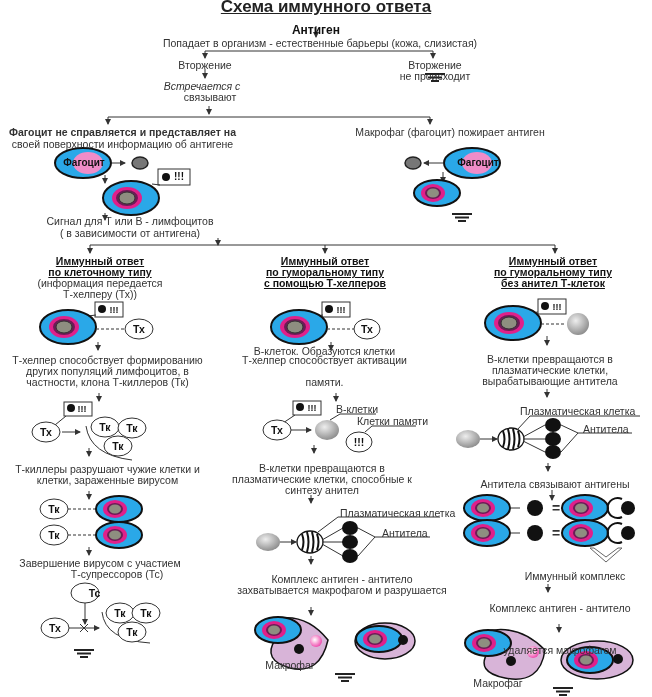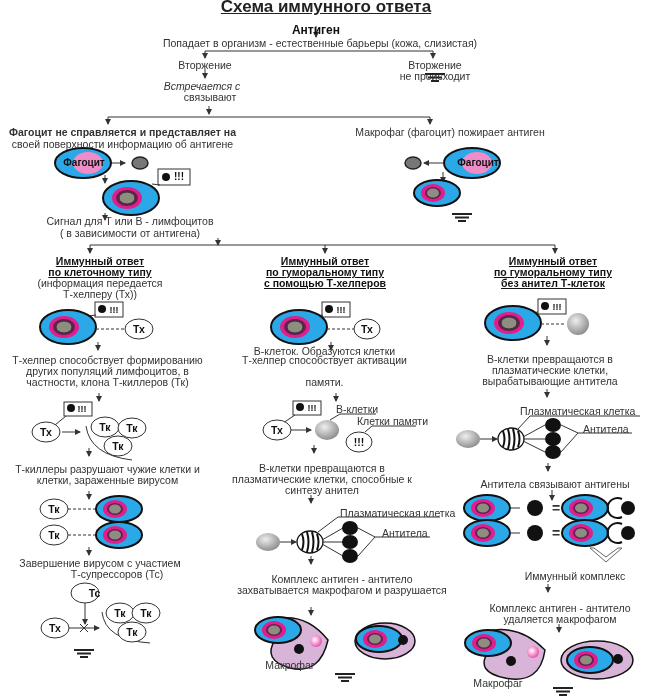--- a/index.html
+++ b/index.html
@@ -300,14 +300,14 @@
 <div class="t b u" style="left:478px;top:277px;width:150px;">без анител Т-клеток</div>
 <div class="t b" style="left:547px;top:301px;width:20px;font-size:9px;">!!!</div>
 <div class="t" style="left:470px;top:353px;width:160px;">В-клетки превращаются в</div>
 <div class="t" style="left:470px;top:364px;width:160px;">плазматические клетки,</div>
 <div class="t" style="left:470px;top:375px;width:160px;">вырабатывающие антитела</div>
 <div class="t" style="left:520px;top:405px;width:120px;text-align:left;">Плазматическая клетка</div>
 <div class="t" style="left:583px;top:423px;width:50px;text-align:left;">Антитела</div>
 <div class="t" style="left:465px;top:478px;width:180px;">Антитела связывают антигены</div>
 <div class="t" style="left:520px;top:570px;width:110px;">Иммунный комплекс</div>
 <div class="t" style="left:470px;top:602px;width:180px;">Комплекс антиген - антитело</div>
-<div class="t" style="left:470px;top:613px;width:180px;">удаляется макрофагом</div>
+<div class="t" style="left:470px;top:644px;width:180px;">удаляется макрофагом</div>
 <div class="t" style="left:468px;top:677px;width:60px;">Макрофаг</div>
 
 </body></html>

